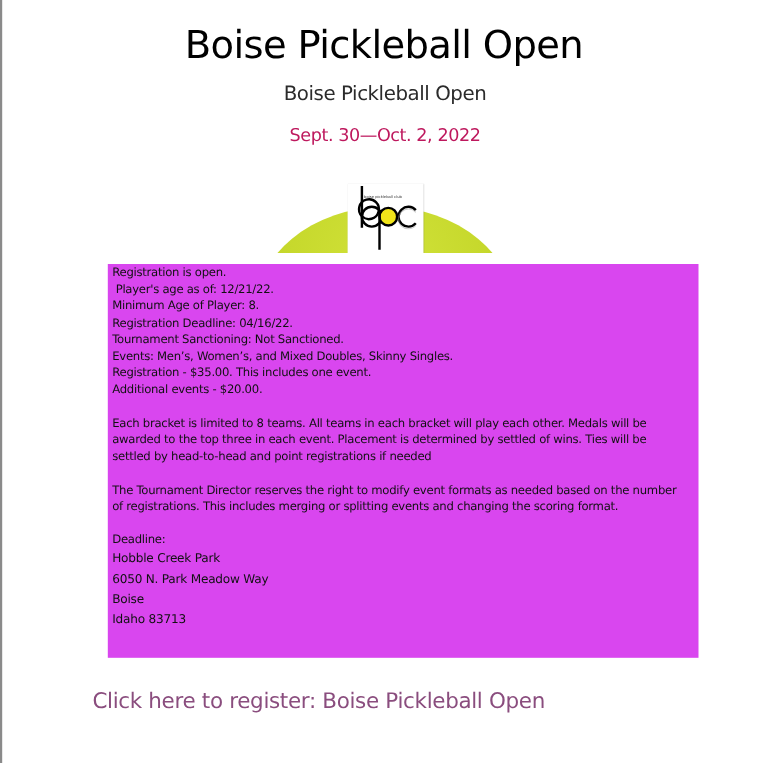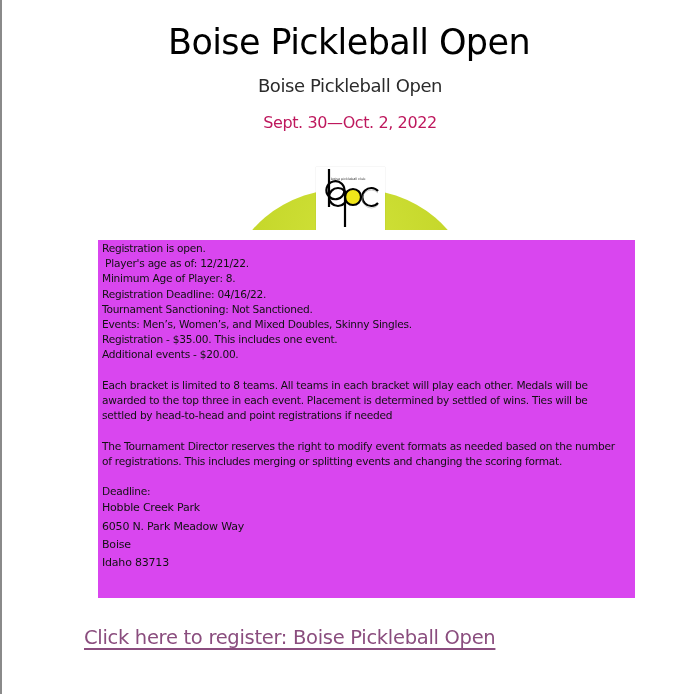--- a/index.html
+++ b/index.html
@@ -43,21 +43,21 @@
   .info-box {
     position: absolute; left: 98px; top: 240px; width: 537px; height: 358px;
     background: #d946ef; box-sizing: border-box; padding: 1px 0 0 4px;
     font-size: 10.6px; color: #111; line-height: 15.2px; letter-spacing: -0.25px;
   }
   .info-box .line { white-space: nowrap; }
   .info-box .para { margin-top: 15.2px; }
   .addr { font-size: 11px; line-height: 18.2px; letter-spacing: -0.2px; }
   .register-link {
     position: absolute; left: 84px; top: 626px;
-    font-size: 19.5px; color: #8a4d7e; text-decoration: underline;
+    font-size: 19.5px; color: #8a4d7e; 
     text-decoration-thickness: 2px; text-underline-offset: 4px;
     letter-spacing: -0.3px; cursor: pointer; white-space: nowrap;
   }
 </style>
 </head>
 <body>
 
 <div class="left-border"></div>
 
 <div class="page-title">Boise Pickleball Open</div>

